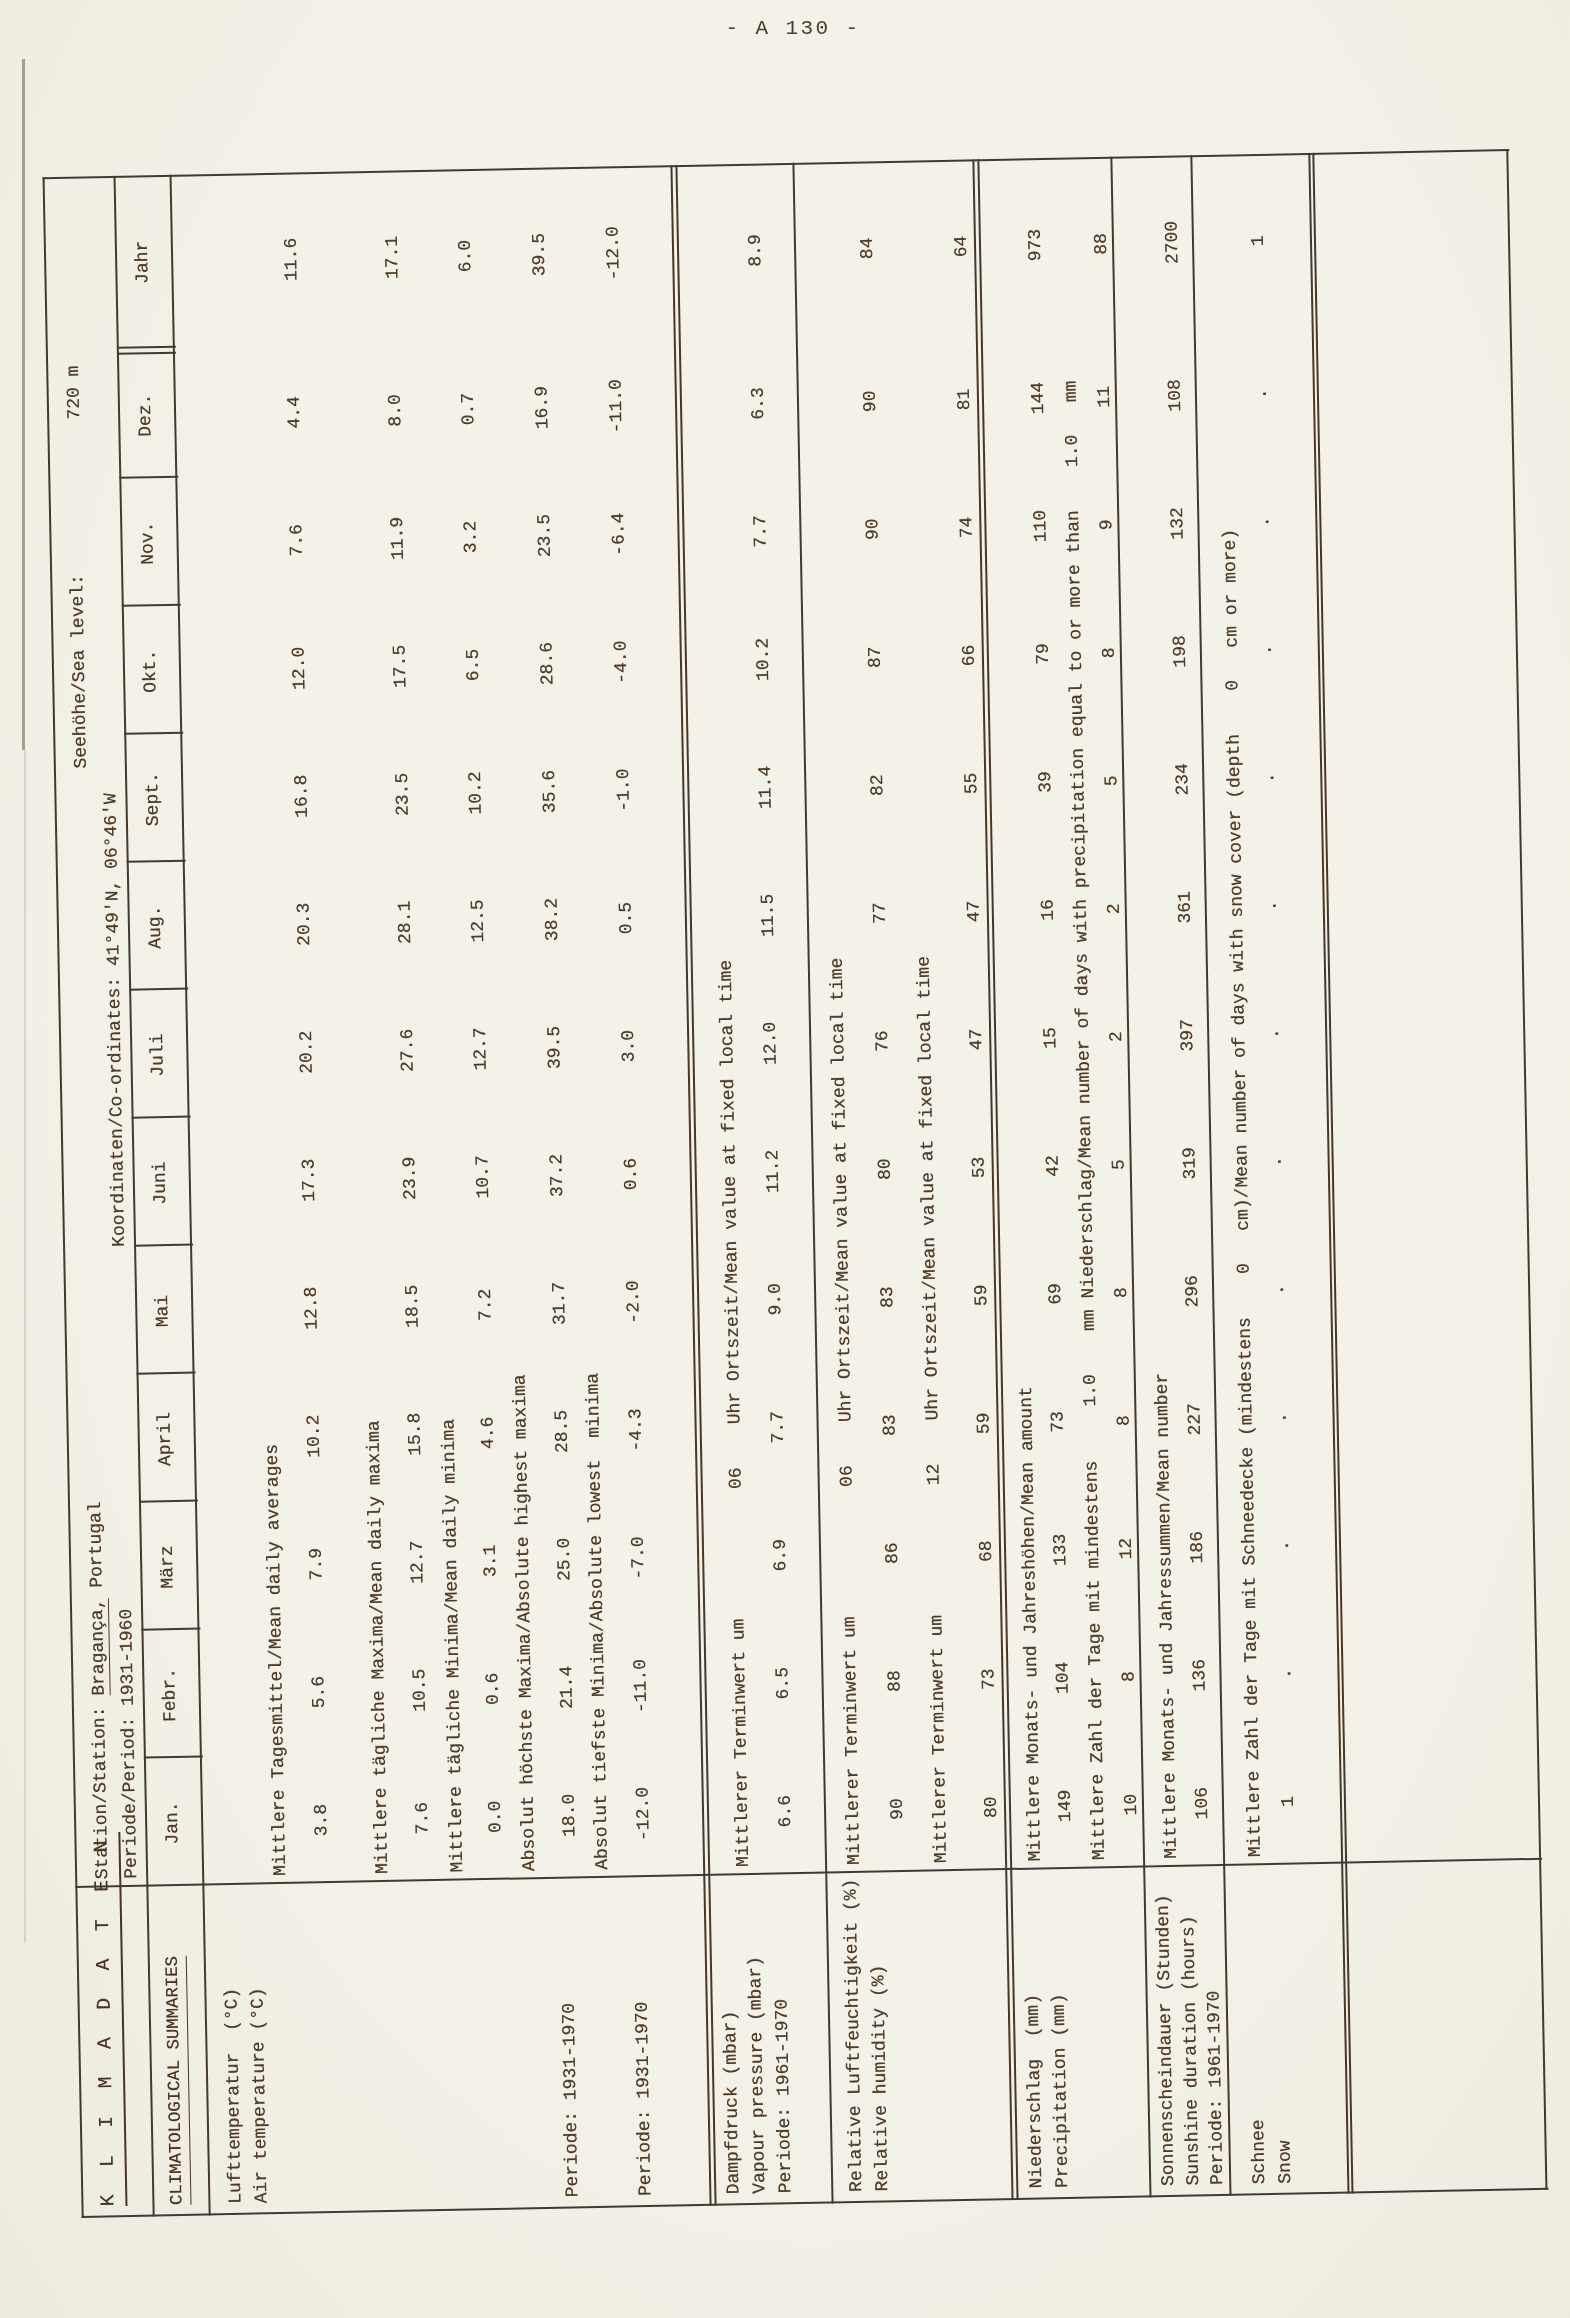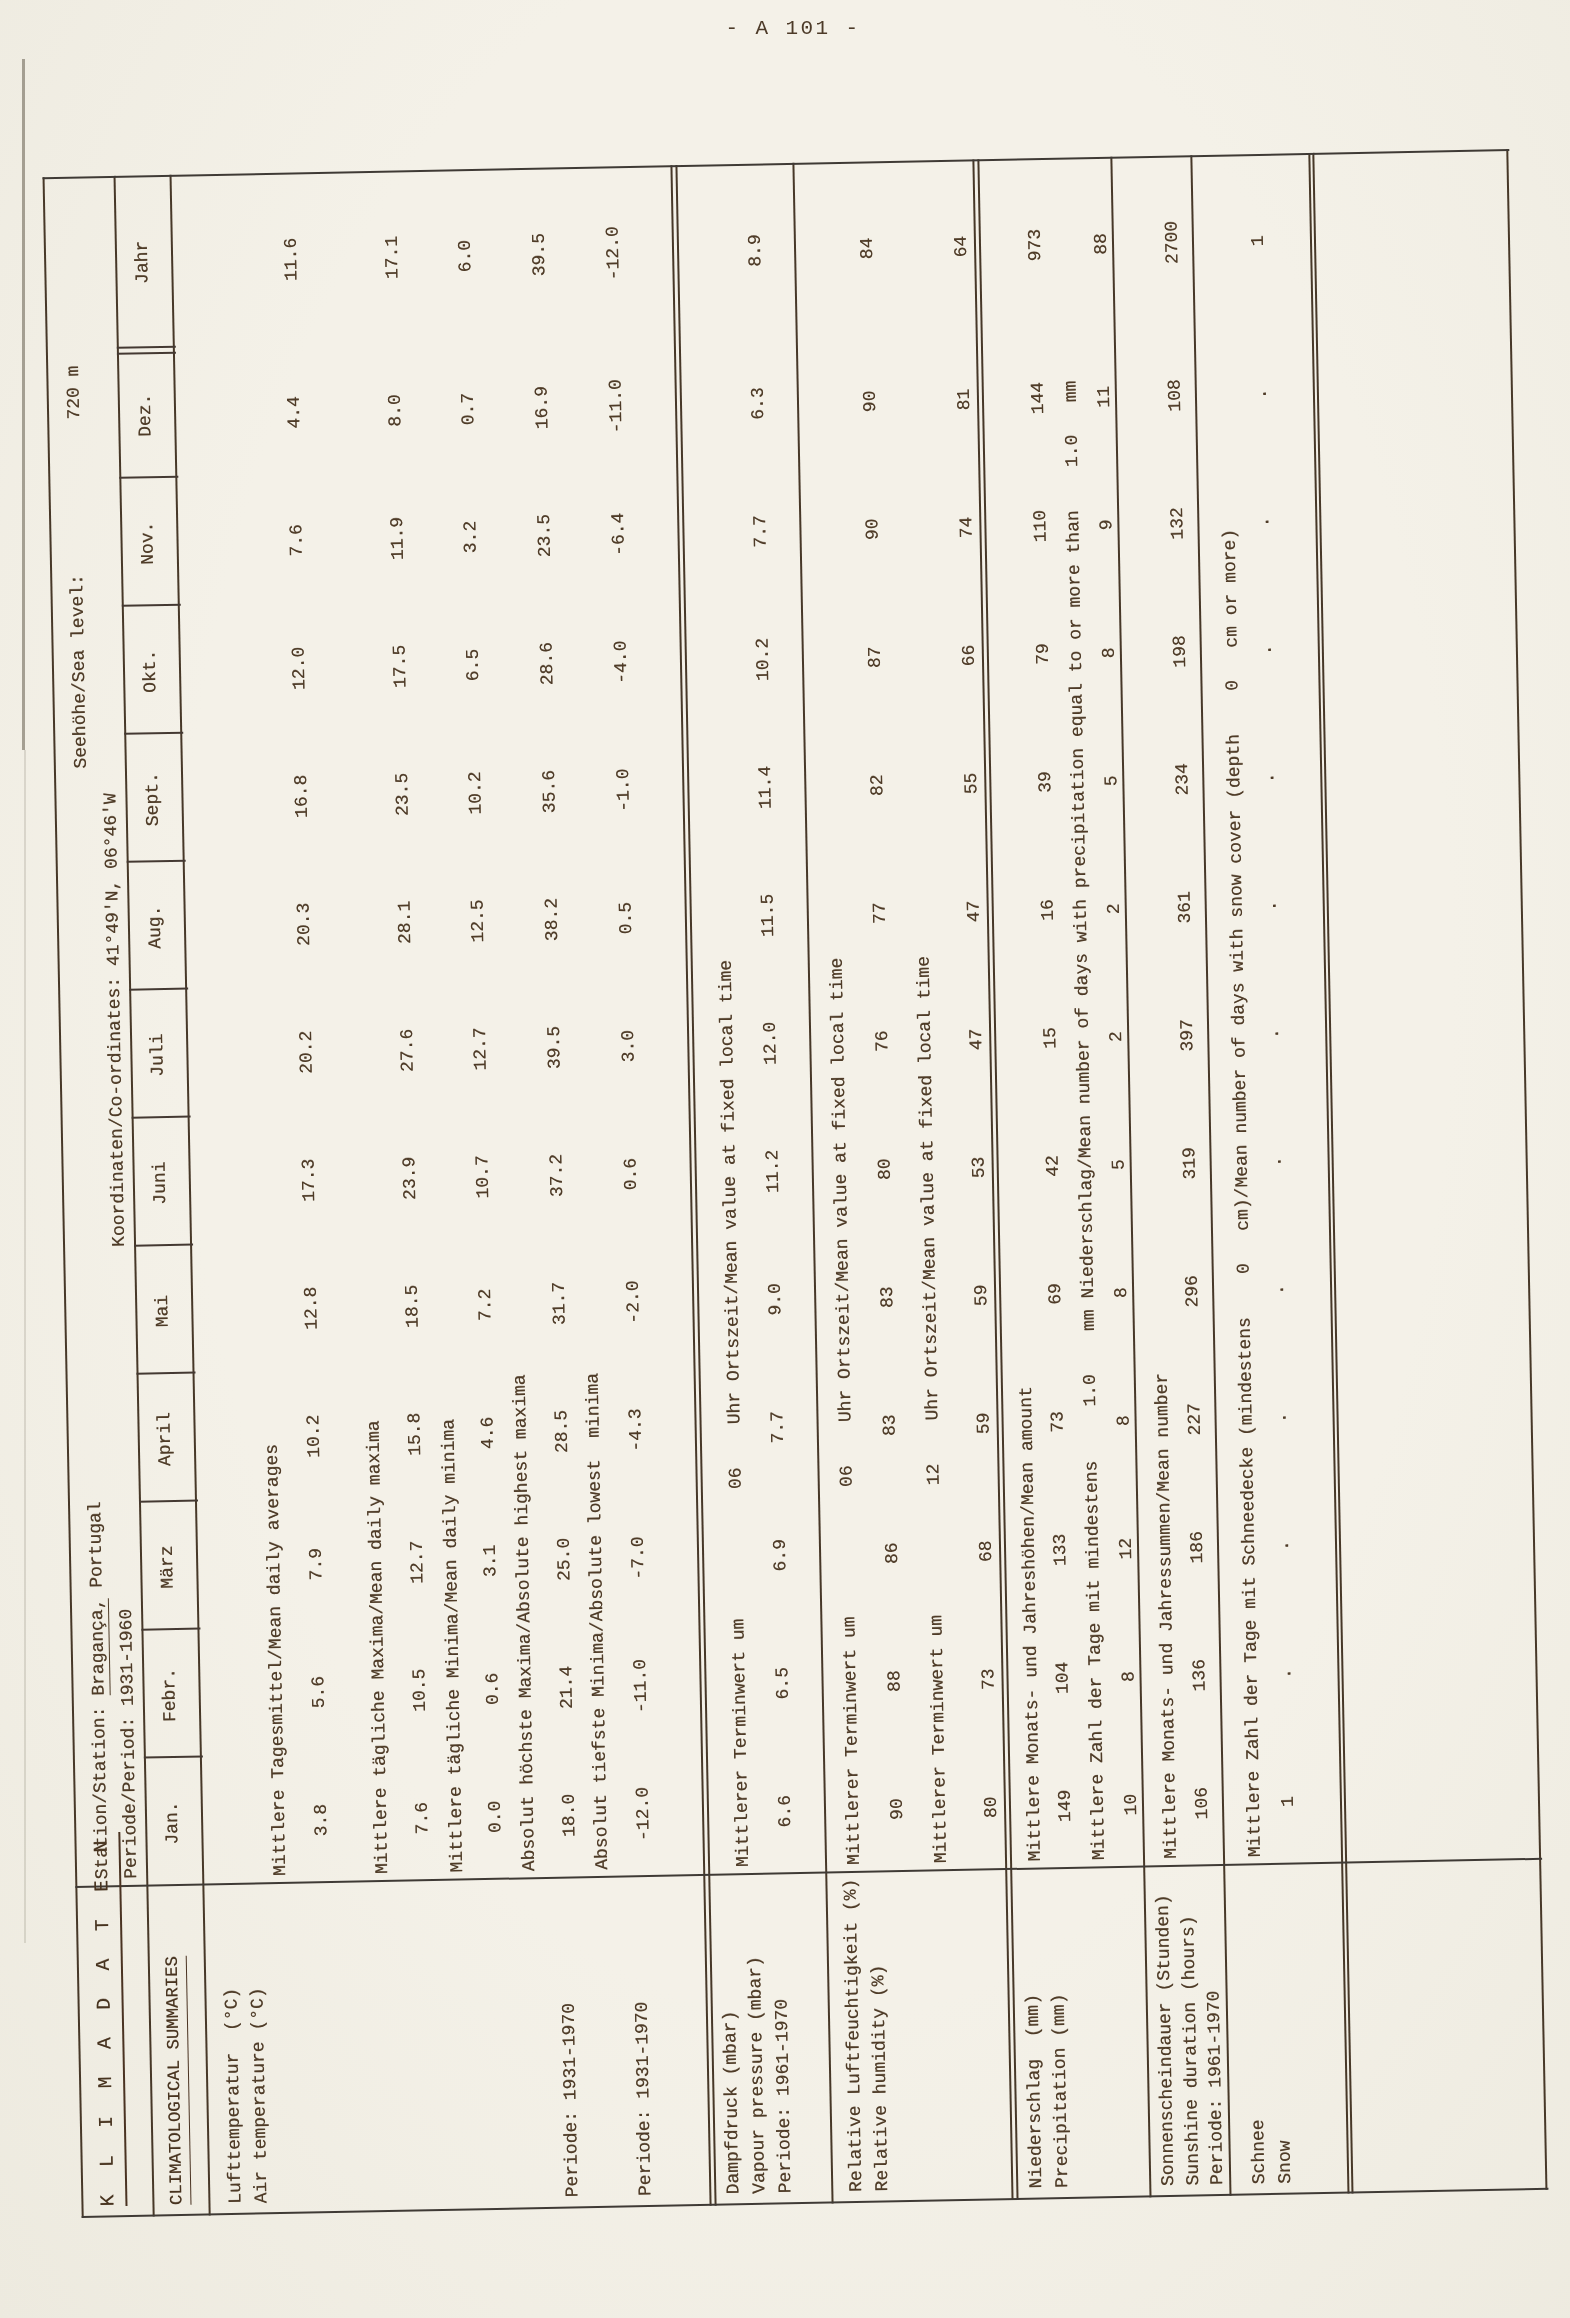--- a/index.html
+++ b/index.html
@@ -35,21 +35,21 @@
   .vline{position:absolute;background:#3f3a35;}
   .mline{position:absolute;background:#443932;}
   
   .streak{position:absolute;background:#57503f;}
 </style>
 </head>
 <body>
 
 <div class="page">
 
-  <div class="page-number">- A 101 -</div>
+  <div class="page-number">- A 130 -</div>
 
   <div class="streak" style="left:22px;top:59px;width:3.1px;height:691px;opacity:.5;"></div>
   <div class="streak" style="left:23.6px;top:750px;width:2.4px;height:1193px;opacity:.16;"></div>
 
   <div class="readable">
 
     <div class="hline" style="top:0;height:2.4px;"></div>
     <div class="hline" style="top:71px;height:1.6px;"></div>
     <div class="hline" style="top:127px;height:2.4px;"></div>
     <div class="hline" style="top:628px;height:1.6px;"></div>

